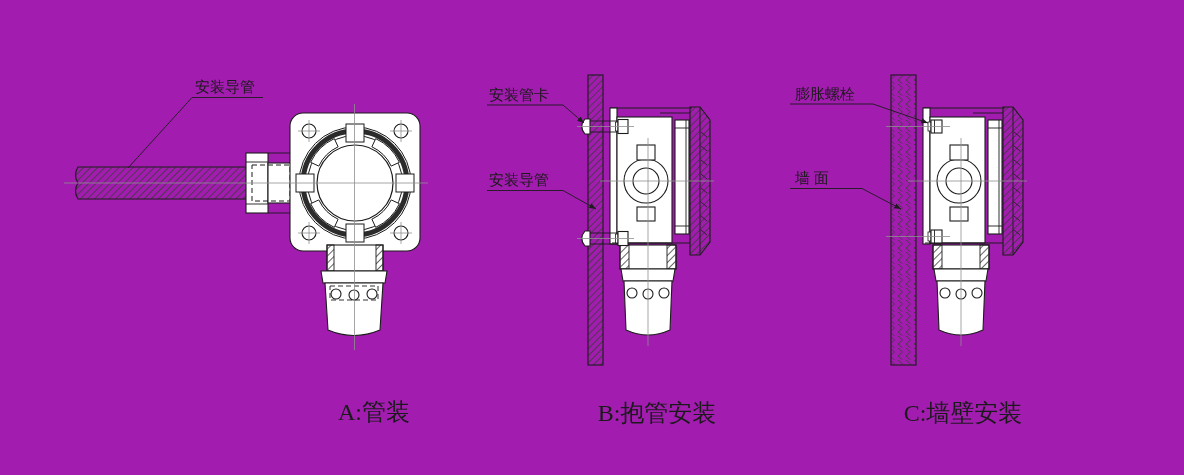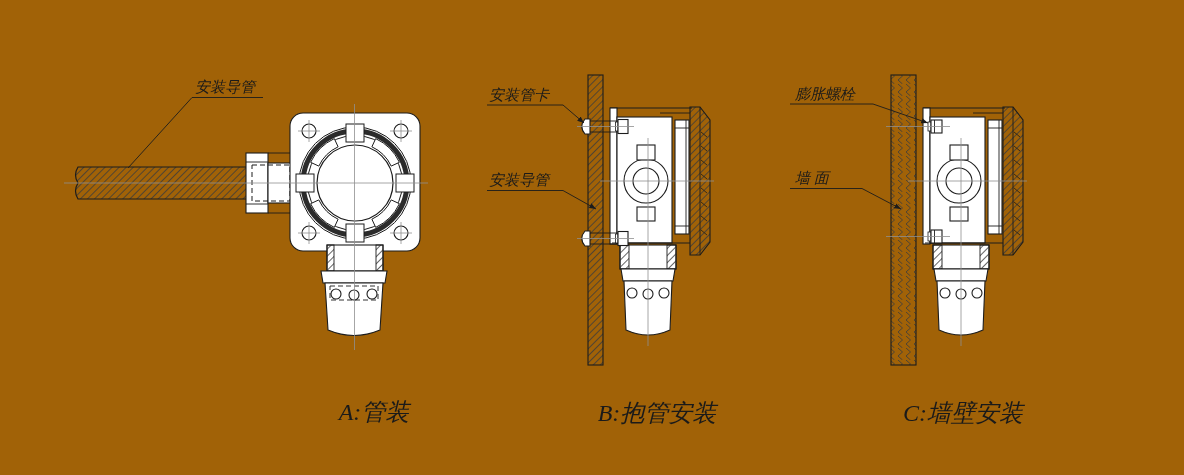--- a/index.html
+++ b/index.html
@@ -1,18 +1,18 @@
 <!DOCTYPE html>
 <html><head>
 <meta charset="utf-8">
 <style>
   html,body{margin:0;padding:0;background:#ffffff;}
   body{width:1184px;height:475px;overflow:hidden;
        font-family:"Liberation Serif","DejaVu Serif",serif;}
-  .canvas{position:relative;width:1184px;height:475px;background:#a16207;font-style:italic;}
+  .canvas{position:relative;width:1184px;height:475px;background:#a21caf;}
   svg{display:block;}
   svg text{fill:#1a1a1a;}
   .lbl{font-size:15px;font-family:"Liberation Serif","DejaVu Serif",serif;}
   .cap{font-size:24px;font-family:"Liberation Serif","DejaVu Serif",serif;}
   .ln{stroke:#1c1c1c;stroke-width:1.1;fill:none;}
   .lnthin{stroke:#1c1c1c;stroke-width:0.9;fill:none;}
   .white{fill:#ffffff;stroke:#1c1c1c;stroke-width:1.1;}
   .cl{stroke:#8f8f8f;stroke-width:0.8;fill:none;}
   .dash{stroke:#1c1c1c;stroke-width:1;fill:none;stroke-dasharray:5,3;}
 </style>

